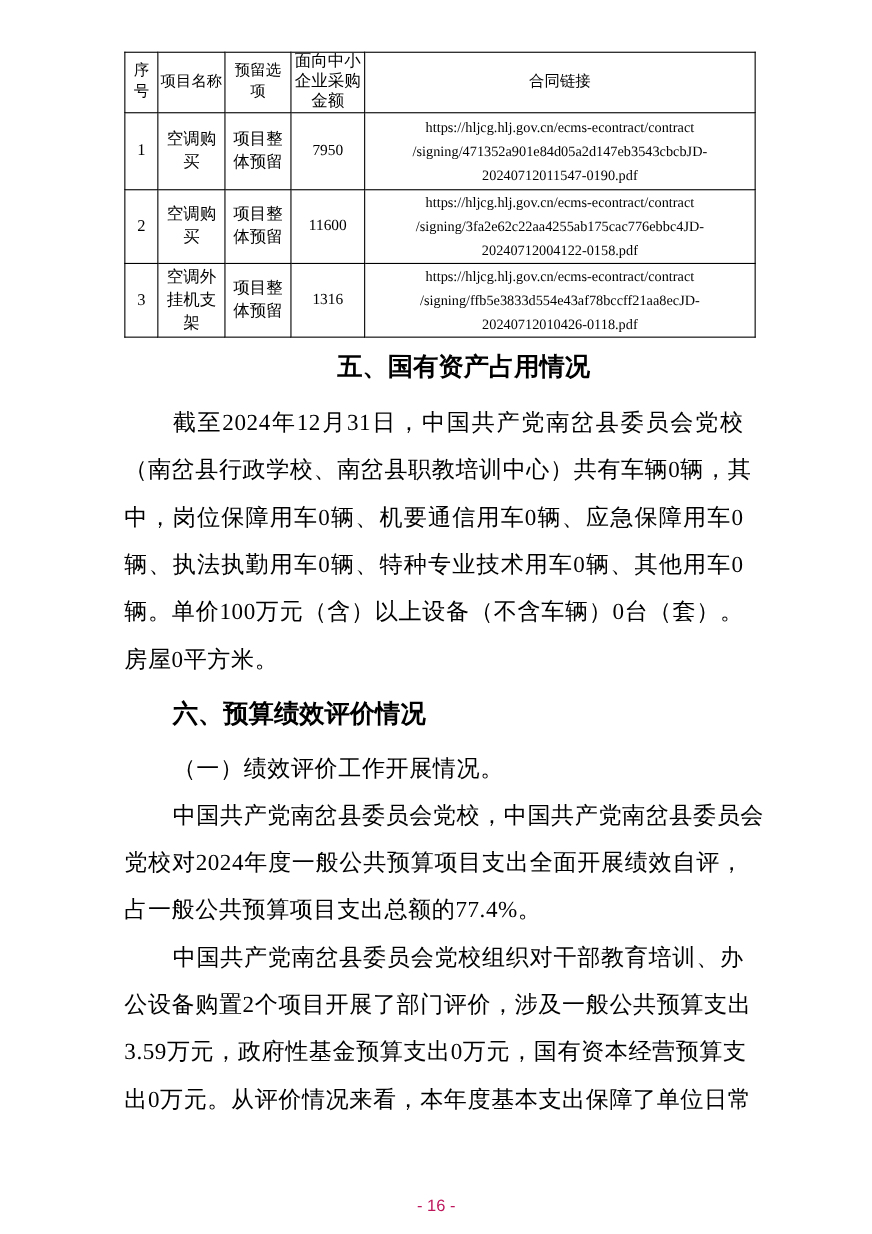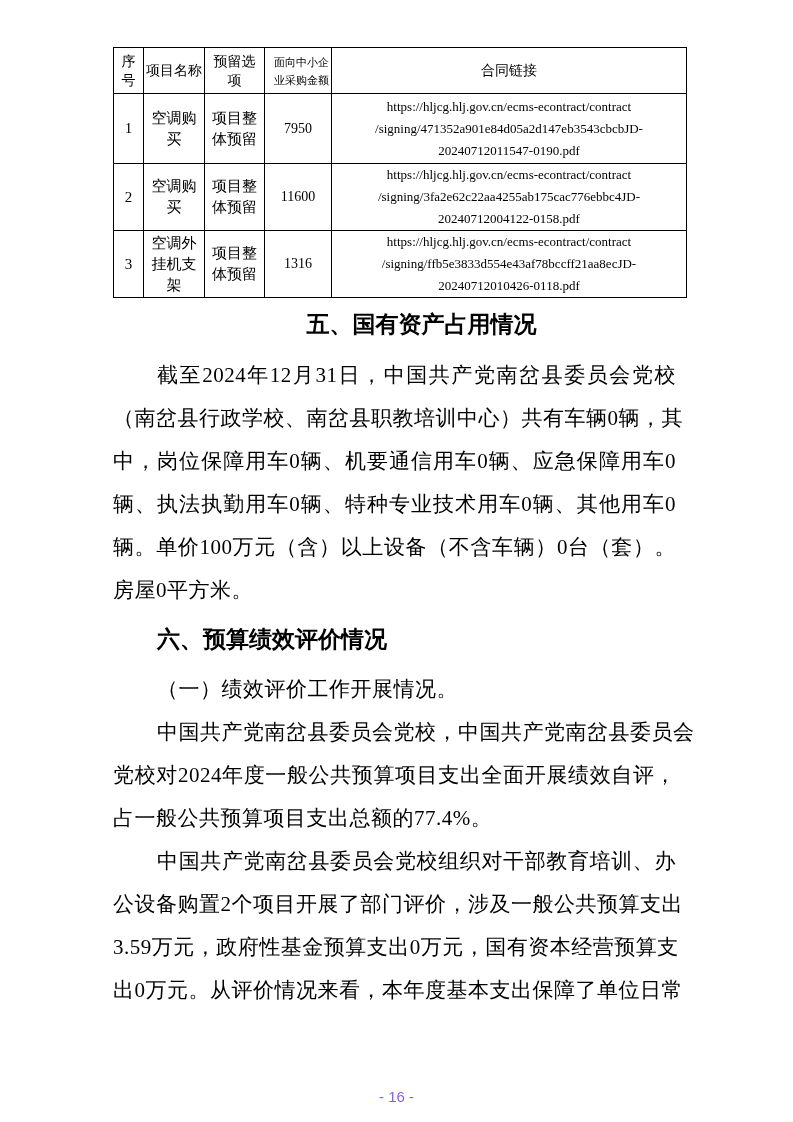--- a/index.html
+++ b/index.html
@@ -28,25 +28,25 @@
     vertical-align: middle;
     padding: 0 2px;
     box-sizing: border-box;
     overflow: hidden;
   }
   table.contract-table th {
     font-weight: normal;
     font-size: 14px;
     line-height: 19px;
   }
-  table.contract-table th.th-narrow { font-size: 11px; line-height: 18px; text-align: right; }
+  table.contract-table th.th-narrow { font-size: 15px; line-height: 18px; }
   td.cn { font-size: 15px; line-height: 21px; }
   td.num { font-size: 14px; }
   td.url { font-size: 13px; line-height: 22px; padding: 0 4px; }
-  tr.hdr   { height: 46px; }
+  tr.hdr   { height: 46px; font-family: Liberation Mono, monospace; }
   tr.row-1 { height: 70px; }
   tr.row-2 { height: 66px; }
   tr.row-3 { height: 64px; }
 
   
   .sec-heading {
     font-family: "Liberation Sans", "DejaVu Sans", sans-serif;
     font-weight: 700;
     font-size: 23px;
     line-height: 27px;
@@ -74,21 +74,21 @@
 
   
   .footer {
     position: absolute;
     left: 0;
     bottom: 17px;
     width: 793px;
     text-align: center;
     font-family: "Liberation Sans", "DejaVu Sans", sans-serif;
     font-size: 15px;
-    color: #8b5cf6;
+    color: #be185d;
   }
 </style>
 </head>
 <body>
 
 <div class="page">
 
   <table class="contract-table">
     <colgroup>
       <col style="width:30px">

